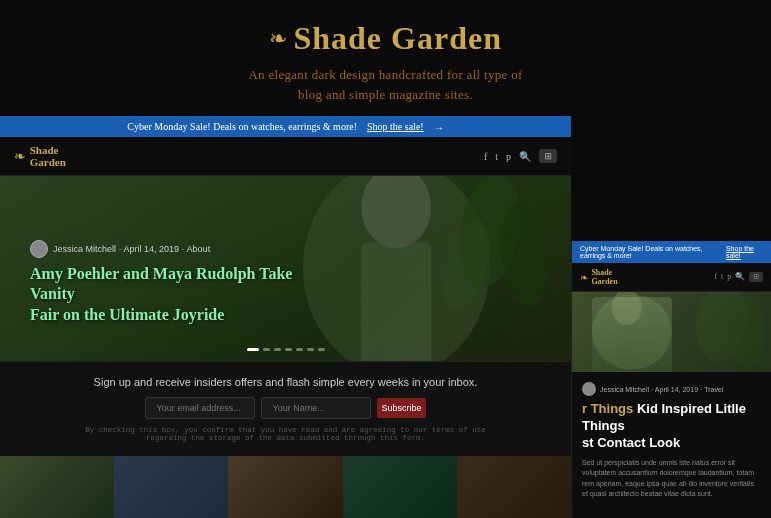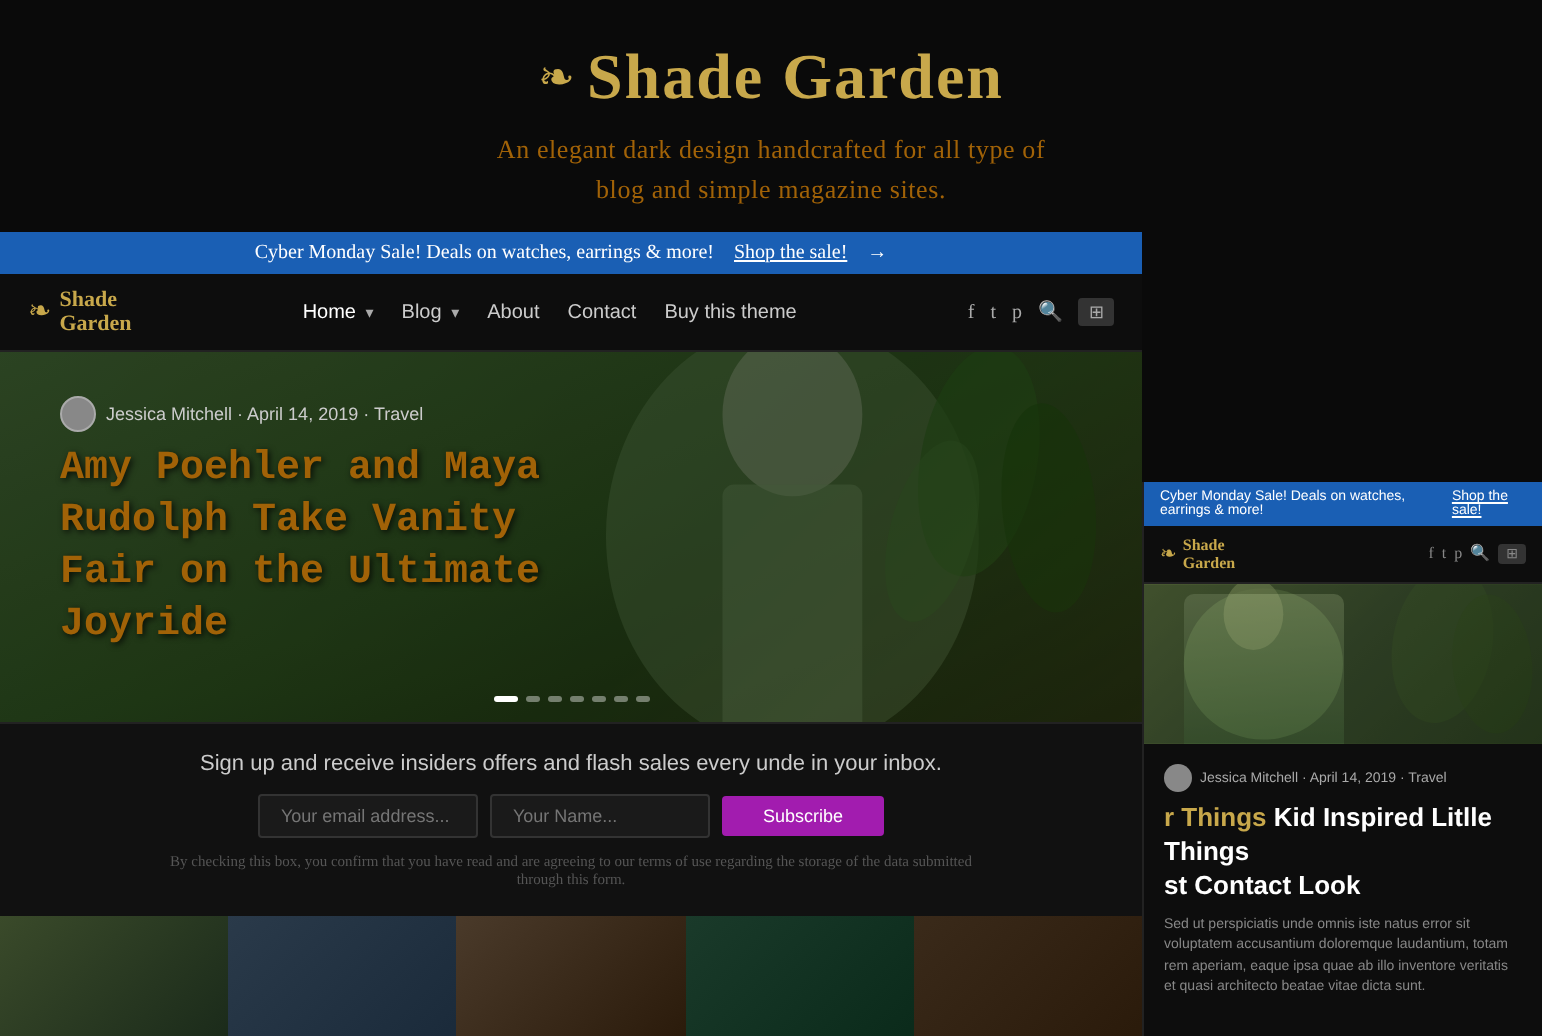--- a/index.html
+++ b/index.html
@@ -145,24 +145,24 @@
     }
     .hero-avatar {
       width: 18px;
       height: 18px;
       border-radius: 50%;
       background: #888;
       border: 1px solid #aaa;
     }
     .hero-author-text { color: #ccc; font-size: 9px; font-family: Arial, sans-serif; }
     .hero-title {
-      color: #a16207;
-      font-size: 20px;
+      color: #86efac;
+      font-size: 16px;
       font-weight: 700;
-      font-family: Liberation Mono, monospace;
+      font-family: Liberation Serif, serif;
       line-height: 1.3;
       max-width: 300px;
       text-shadow: 1px 1px 3px rgba(0,0,0,0.8);
     }
     .hero-btn {
       margin-top: 10px;
       background: #1a5fb4;
       color: #fff;
       border: none;
       padding: 5px 14px;
@@ -213,33 +213,33 @@
       background: #1a1a1a;
       border: 1px solid #333;
       color: #aaa;
       padding: 5px 10px;
       font-size: 9px;
       font-family: Arial, sans-serif;
       border-radius: 2px;
       width: 110px;
     }
     .newsletter-btn {
-      background: #a21caf;
+      background: #7f1d1d;
       color: #fff;
       border: none;
-      padding: 5px 20px;
+      padding: 5px 4px;
       font-size: 9px;
       font-family: Arial, sans-serif;
       border-radius: 2px;
       cursor: pointer;
     }
     .newsletter-disclaimer {
       color: #555;
       font-size: 7.5px;
-      font-family: Liberation Serif, serif;
+      font-family: Liberation Mono, monospace;
       margin-top: 7px;
     }
 
     
     .thumb-strip {
       display: flex;
       gap: 0;
       height: 65px;
       overflow: hidden;
     }
@@ -414,27 +414,20 @@
       <span>Cyber Monday Sale! Deals on watches, earrings &amp; more!</span>
       <span class="announcement-link">Shop the sale!</span>
       <span class="announcement-arrow">→</span>
     </div>
 
     <div class="nav-bar">
       <div class="nav-logo">
         <span class="nav-logo-icon">❧</span>
         <span class="nav-logo-text">Shade<br>Garden</span>
       </div>
-      <div class="nav-links">
-        <span class="nav-link active">Home <span class="nav-link-dropdown">▾</span></span>
-        <span class="nav-link">Blog <span class="nav-link-dropdown">▾</span></span>
-        <span class="nav-link">About</span>
-        <span class="nav-link">Contact</span>
-        <span class="nav-link">Buy this theme</span>
-      </div>
       <div class="nav-social">
         <span class="nav-social-icon">f</span>
         <span class="nav-social-icon">t</span>
         <span class="nav-social-icon">p</span>
         <span class="nav-social-icon">🔍</span>
         <span class="nav-cart">⊞</span>
       </div>
     </div>
 
     <div class="hero">
@@ -459,42 +452,42 @@
           <ellipse cx="450" cy="80" rx="20" ry="45" fill="#1a4a0a" opacity="0.6" transform="rotate(-5 450 80)"></ellipse>
           <ellipse cx="400" cy="90" rx="18" ry="40" fill="#3a6a2a" opacity="0.5" transform="rotate(15 400 90)"></ellipse>
         </svg>
       </div>
       <div class="hero-content">
         <div class="hero-author">
           <div class="hero-avatar"></div>
           <span class="hero-author-text">
             <span>Jessica Mitchell</span>
             · <span>April 14, 2019</span>
-            · <span>Travel</span>
+            · <span>About</span>
           </span>
         </div>
         <div class="hero-title">
           <span>Amy Poehler and Maya Rudolph Take Vanity</span><br>
           <span>Fair on the Ultimate Joyride</span>
         </div>
       </div>
 
       <div class="hero-dots">
         <div class="dot active"></div>
         <div class="dot"></div>
         <div class="dot"></div>
         <div class="dot"></div>
         <div class="dot"></div>
         <div class="dot"></div>
         <div class="dot"></div>
       </div>
     </div>
 
     <div class="newsletter-section">
-      <p class="newsletter-title">Sign up and receive insiders offers and flash sales every unde in your inbox.</p>
+      <p class="newsletter-title">Sign up and receive insiders offers and flash simple every weeks in your inbox.</p>
       <div class="newsletter-form">
         <input class="newsletter-input" type="email" placeholder="Your email address..." style="">
         <input class="newsletter-input" type="text" placeholder="Your Name..." style="">
         <button class="newsletter-btn">Subscribe</button>
       </div>
       <p class="newsletter-disclaimer">By checking this box, you confirm that you have read and are agreeing to our terms of use regarding the storage of the data submitted through this form.</p>
     </div>
 
     <div class="thumb-strip">
       <div class="thumb-item thumb-bg-1"></div>

